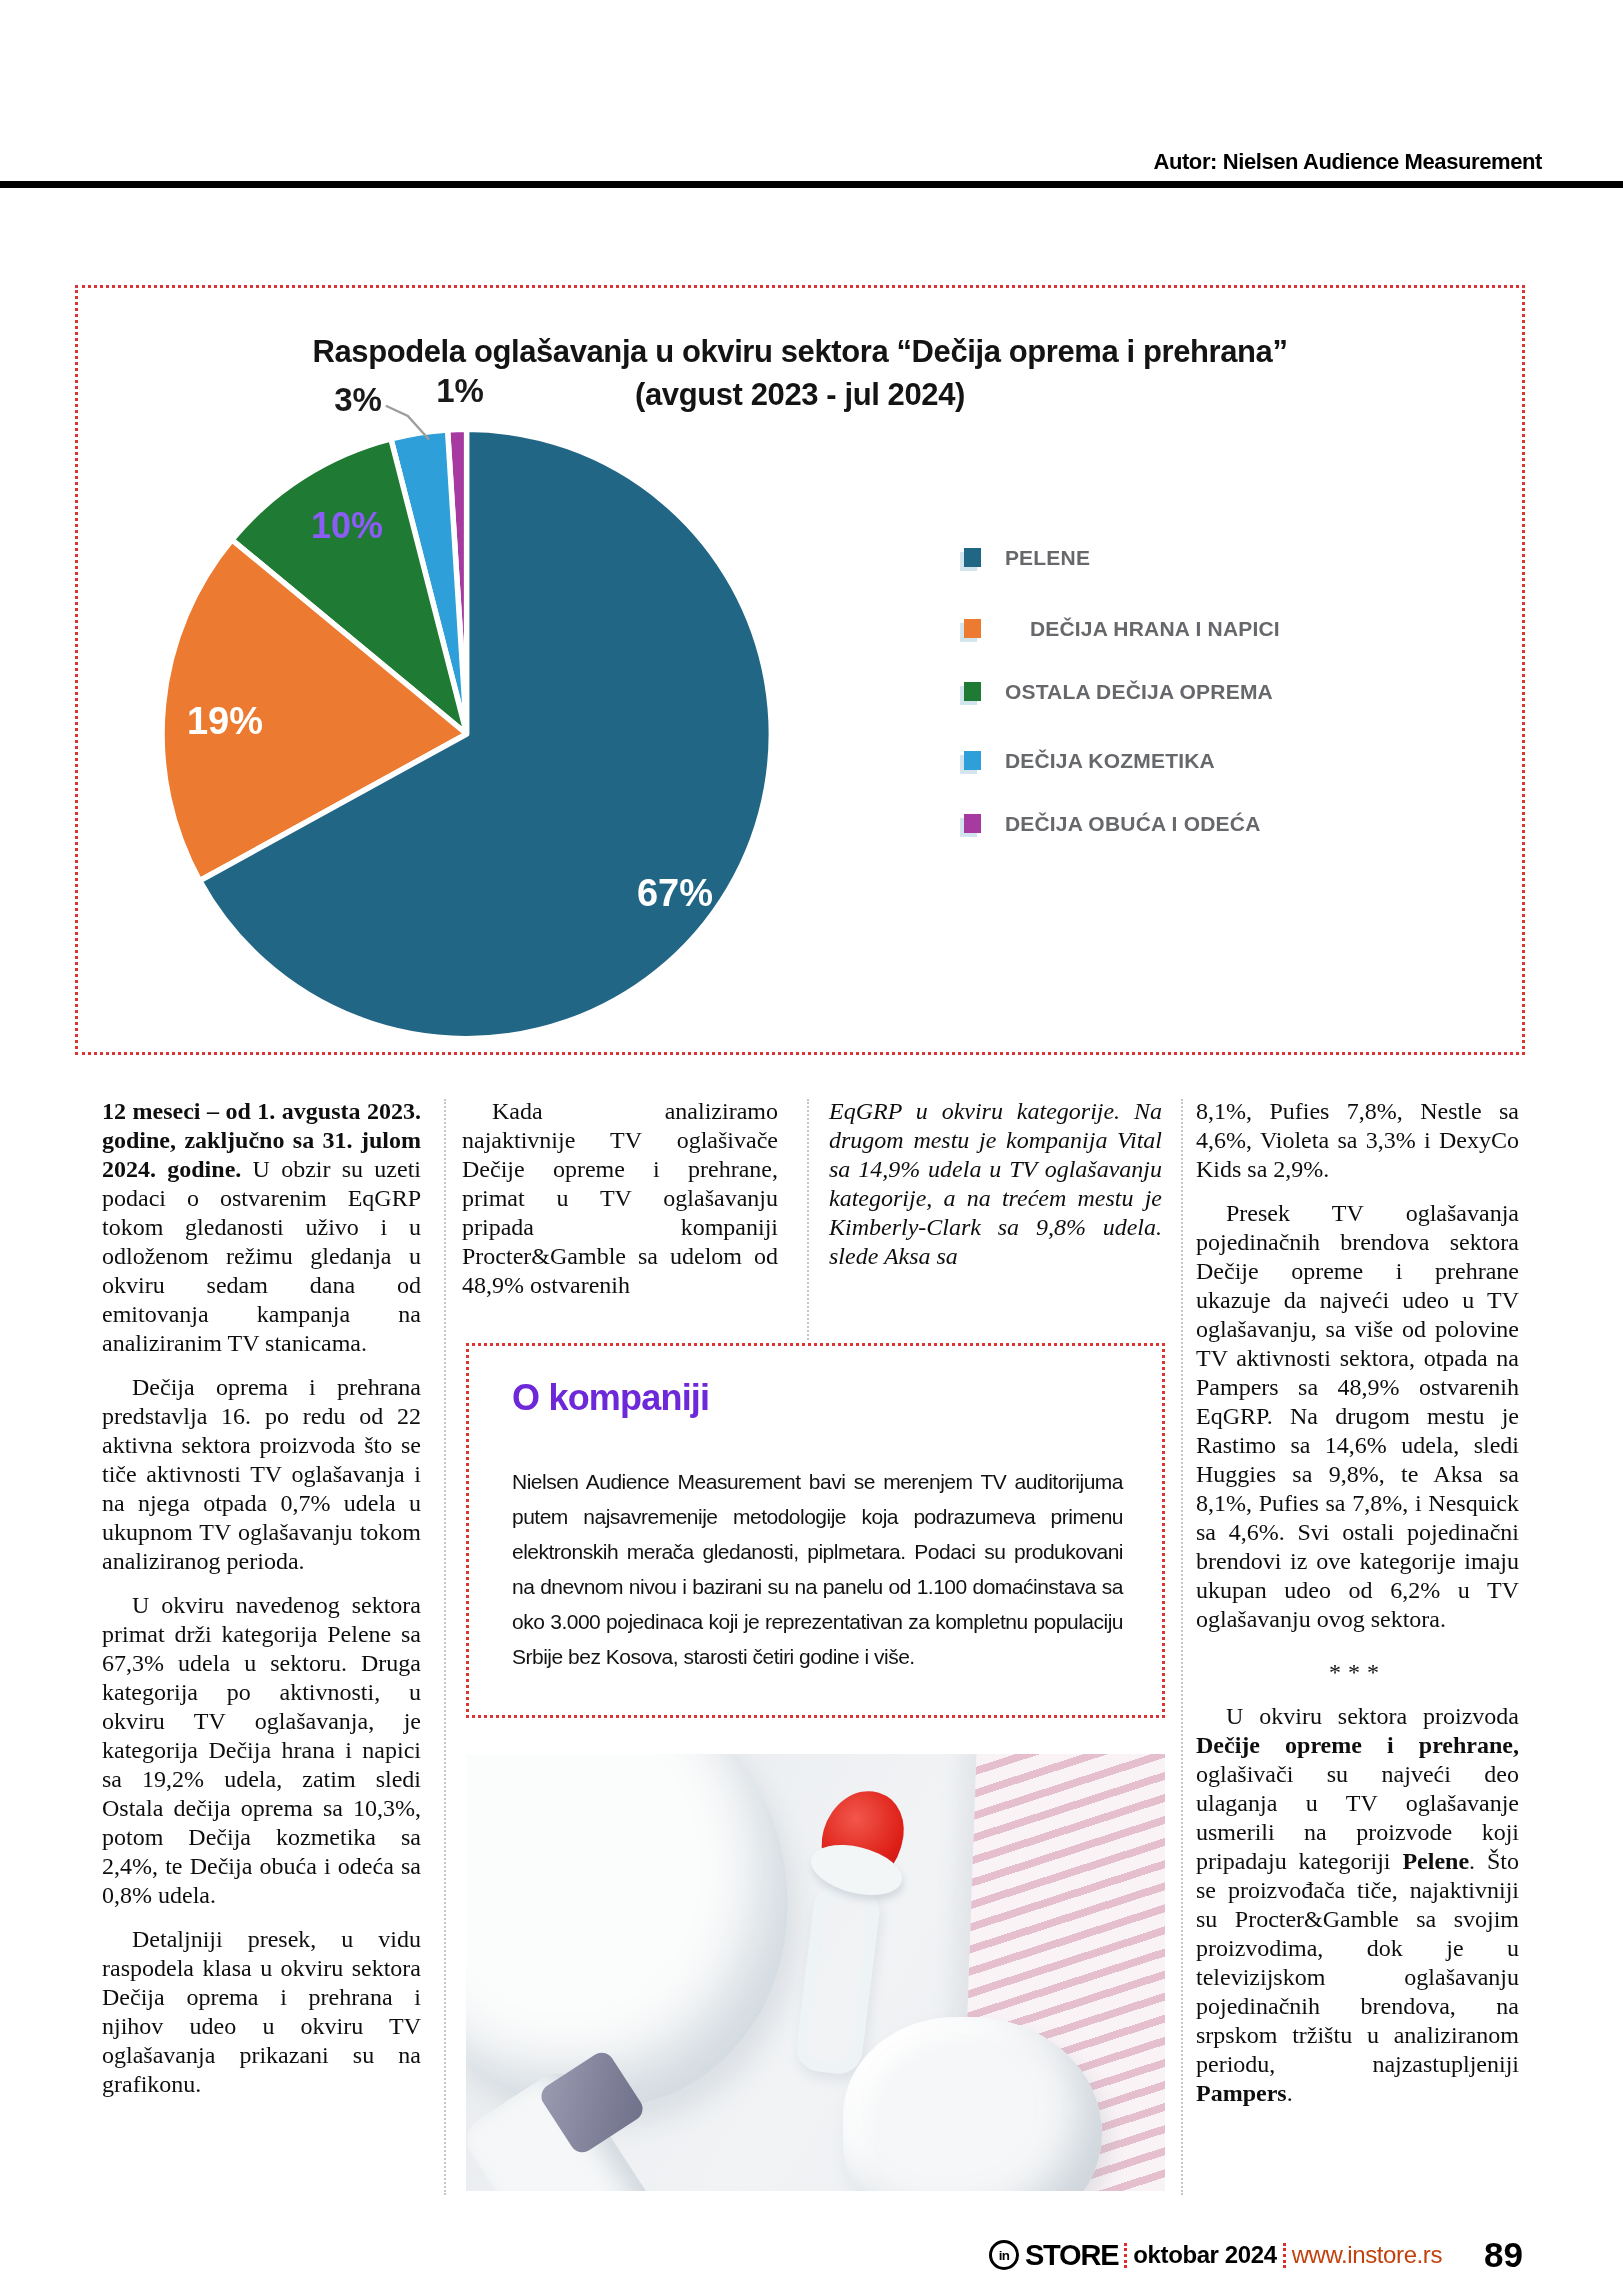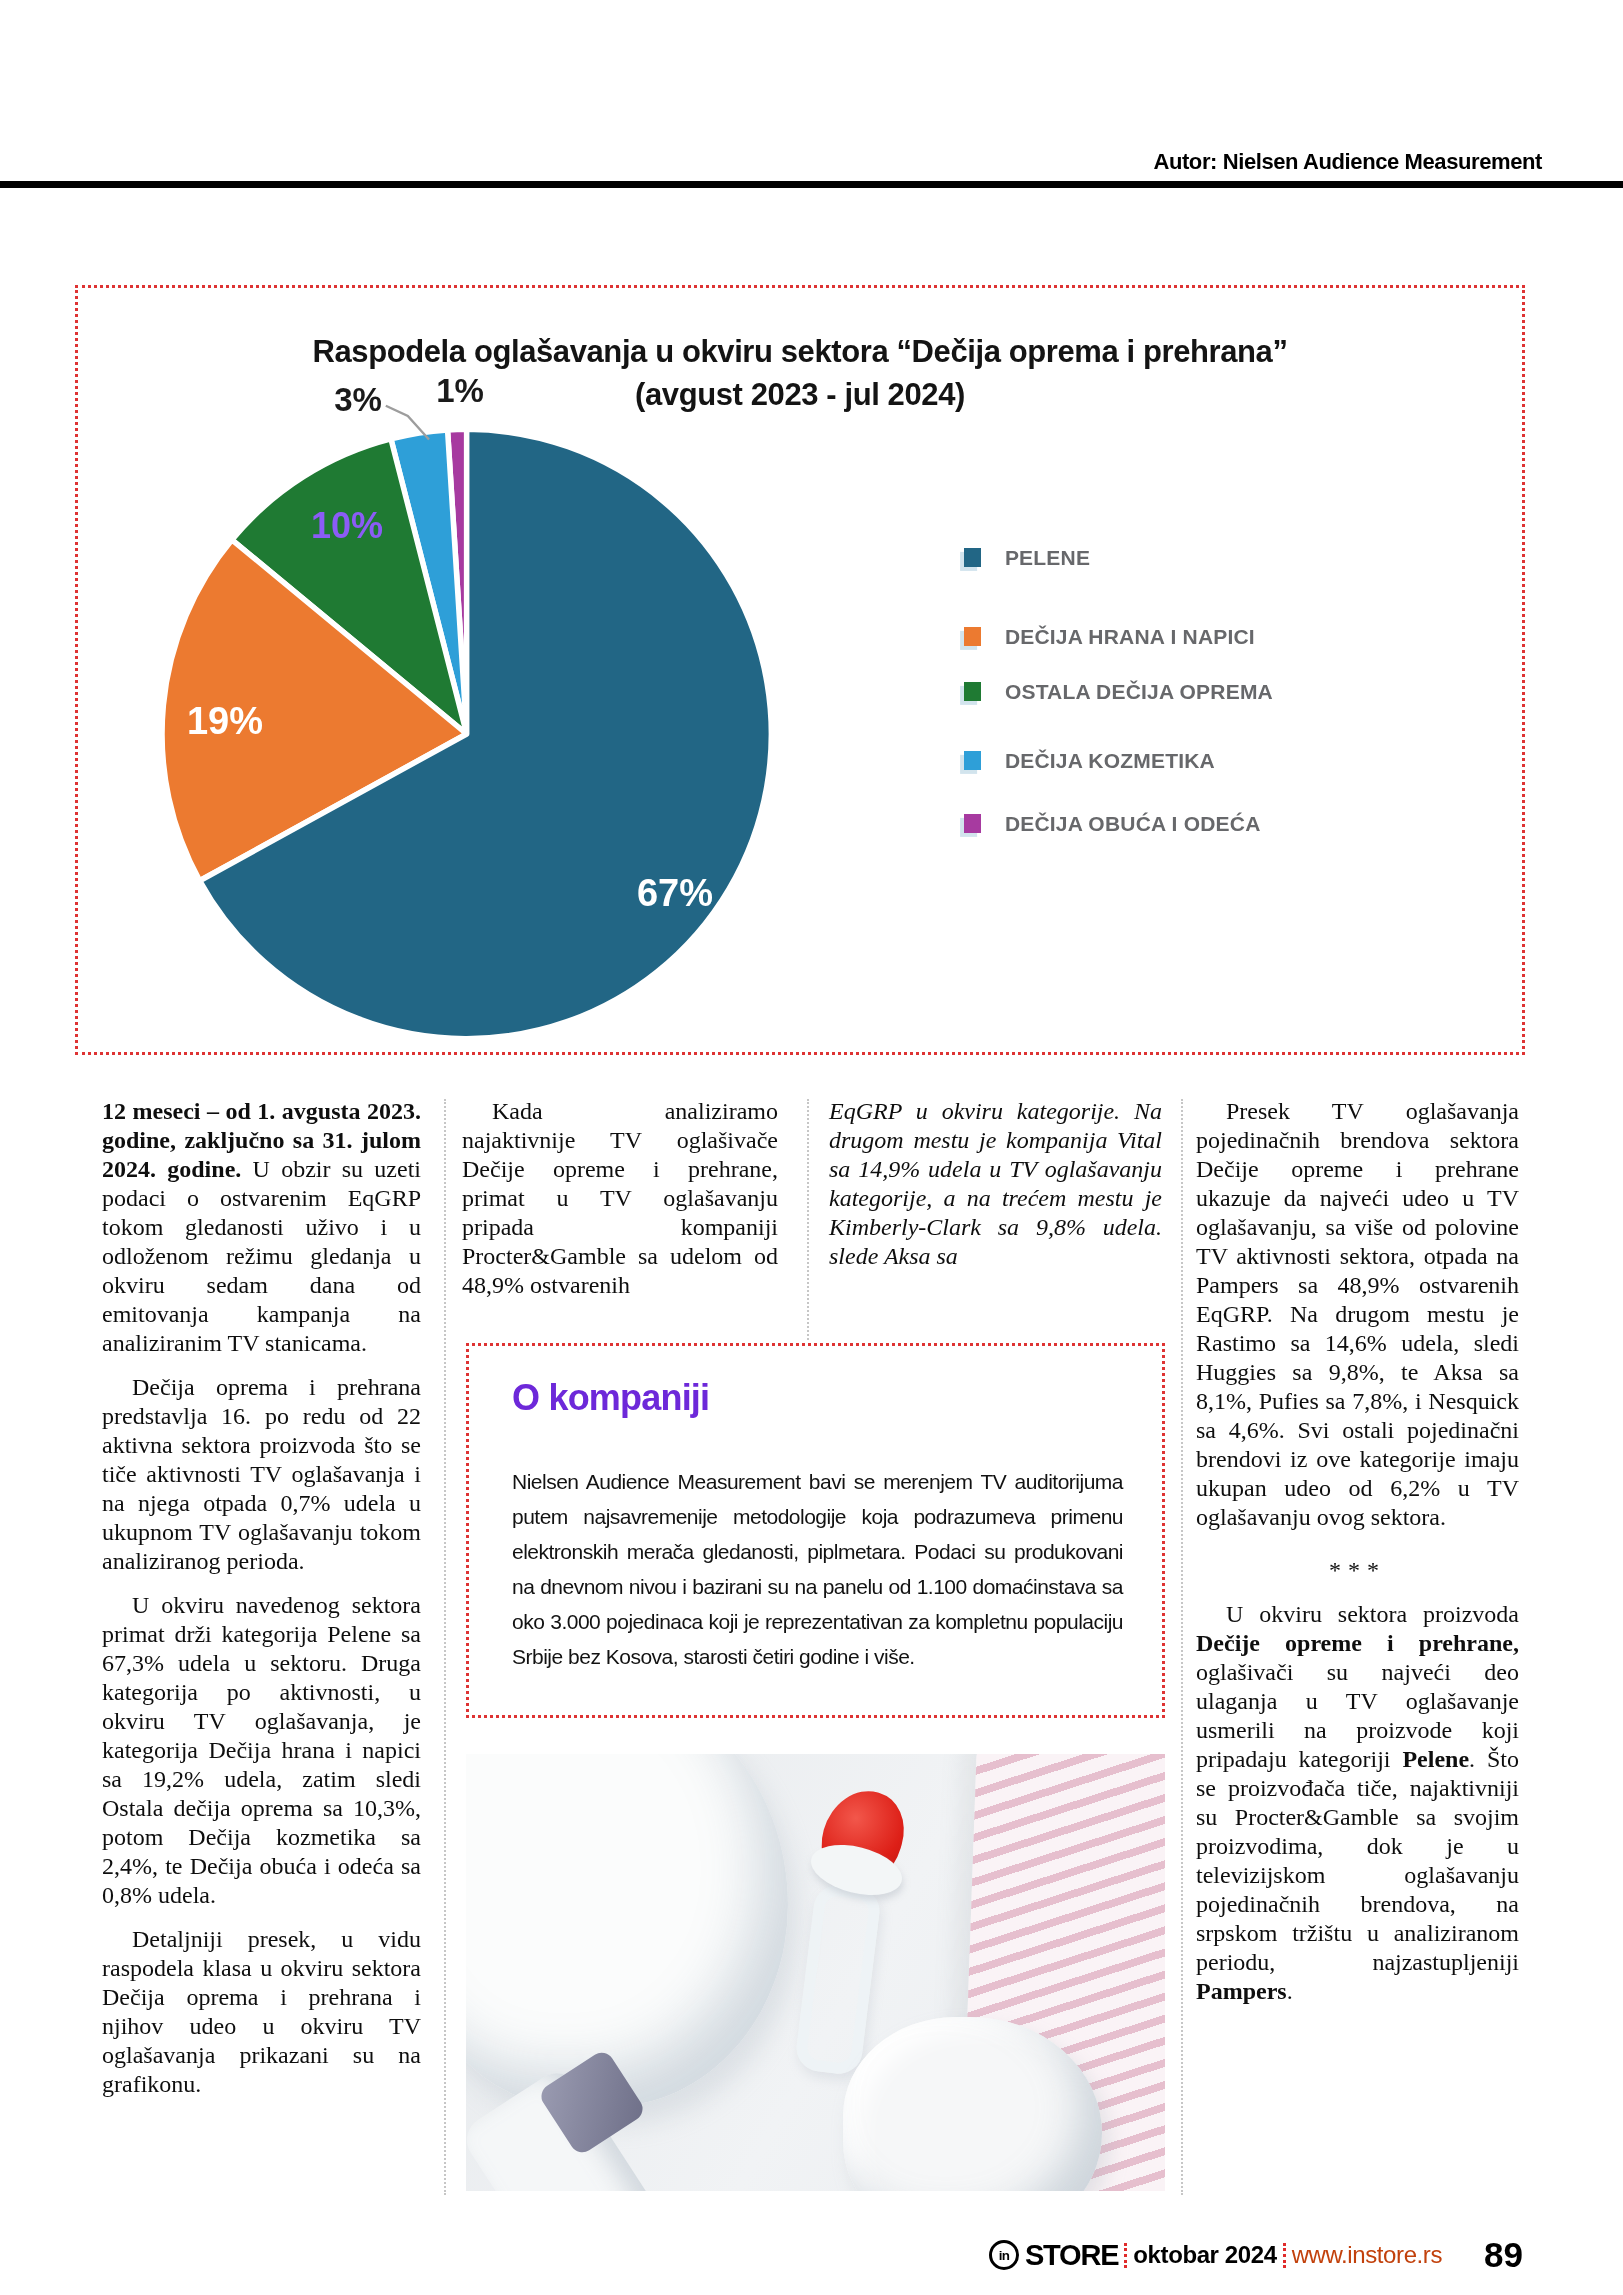--- a/index.html
+++ b/index.html
@@ -116,21 +116,21 @@
     <div class="pie-label" style="left:96px;top:412px;">19%</div>
     <div class="pie-label small" style="left:218px;top:217px;">10%</div>
     <div class="pie-label dark" style="left:229px;top:91px;">3%</div>
     <div class="pie-label dark" style="left:331px;top:82px;">1%</div>
 
     <div id="legend">
         <div class="legend-item" style="top: 256px;">
           <span class="legend-swatch" style="background: rgb(34, 102, 133);"></span>
           <span class="legend-label">PELENE</span>
         </div>
-        <div class="legend-item" style="top: 335px;">
+        <div class="legend-item" style="top: 327px; gap: 25px;">
           <span class="legend-swatch" style="background: rgb(236, 122, 48);"></span>
           <span class="legend-label">DEČIJA HRANA I NAPICI</span>
         </div>
         <div class="legend-item" style="top: 390px;">
           <span class="legend-swatch" style="background: rgb(31, 122, 51);"></span>
           <span class="legend-label">OSTALA DEČIJA OPREMA</span>
         </div>
         <div class="legend-item" style="top: 459px;">
           <span class="legend-swatch" style="background: rgb(46, 159, 216);"></span>
           <span class="legend-label">DEČIJA KOZMETIKA</span>
@@ -152,20 +152,21 @@
       <p class="para indent"><span>U okviru navedenog sektora primat drži kategorija Pelene sa 67,3% udela u sektoru. Druga kategorija po aktivnosti, u okviru TV oglašavanja, je kategorija Dečija hrana i napici sa 19,2% udela, zatim sledi Ostala dečija oprema sa 10,3%, potom Dečija kozmetika sa 2,4%, te Dečija obuća i odeća sa 0,8% udela.</span></p>
       <p class="para indent"><span>Detaljniji presek, u vidu raspodela klasa u okviru sektora Dečija oprema i prehrana i njihov udeo u okviru TV oglašavanja prikazani su na grafikonu.</span></p>
     </div>
   <div class="col" id="col2">
       <p class="para indent"><span>Kada analiziramo najaktivnije TV oglašivače Dečije opreme i prehrane, primat u TV oglašavanju pripada kompaniji Procter&amp;Gamble sa udelom od 48,9% ostvarenih</span></p>
     </div>
   <div class="col" id="col3">
       <p class="para"><span>EqGRP u okviru kategorije. Na drugom mestu je kompanija Vital sa 14,9% udela u TV oglašavanju kategorije, a na trećem mestu je Kimberly-Clark sa 9,8% udela. slede Aksa sa</span></p>
     </div>
   <div class="col" id="col4">
+      <p class="para"><span>8,1%, Pufies 7,8%, Nestle sa 4,6%, Violeta sa 3,3% i DexyCo Kids sa 2,9%.</span></p>
       <p class="para indent"><span>Presek TV oglašavanja pojedinačnih brendova sektora Dečije opreme i prehrane ukazuje da najveći udeo u TV oglašavanju, sa više od polovine TV aktivnosti sektora, otpada na Pampers sa 48,9% ostvarenih EqGRP. Na drugom mestu je Rastimo sa 14,6% udela, sledi Huggies sa 9,8%, te Aksa sa 8,1%, Pufies sa 7,8%, i Nesquick sa 4,6%. Svi ostali pojedinačni brendovi iz ove kategorije imaju ukupan udeo od 6,2% u TV oglašavanju ovog sektora.</span></p>
       <p class="para divider"><span>***</span></p>
       <p class="para indent"><span>U okviru sektora proizvoda </span><b>Dečije opreme i prehrane,</b><span> oglašivači su najveći deo ulaganja u TV oglašavanje usmerili na proizvode koji pripadaju kategoriji </span><b>Pelene</b><span>. Što se proizvođača tiče, najaktivniji su Procter&amp;Gamble sa svojim proizvodima, dok je u televizijskom oglašavanju pojedinačnih brendova, na srpskom tržištu u analiziranom periodu, najzastupljeniji </span><b>Pampers</b><span>.</span></p>
     </div>
 
   <div class="okomp">
     <div class="okomp-title">O kompaniji</div>
     <div class="okomp-body">Nielsen Audience Measurement bavi se merenjem TV auditorijuma putem najsavremenije metodologije koja podrazumeva primenu elektronskih merača gledanosti, piplmetara. Podaci su produkovani na dnevnom nivou i bazirani su na panelu od 1.100 domaćinstava sa oko 3.000 pojedinaca koji je reprezentativan za kompletnu populaciju Srbije bez Kosova, starosti četiri godine i više.</div>
   </div>
 

